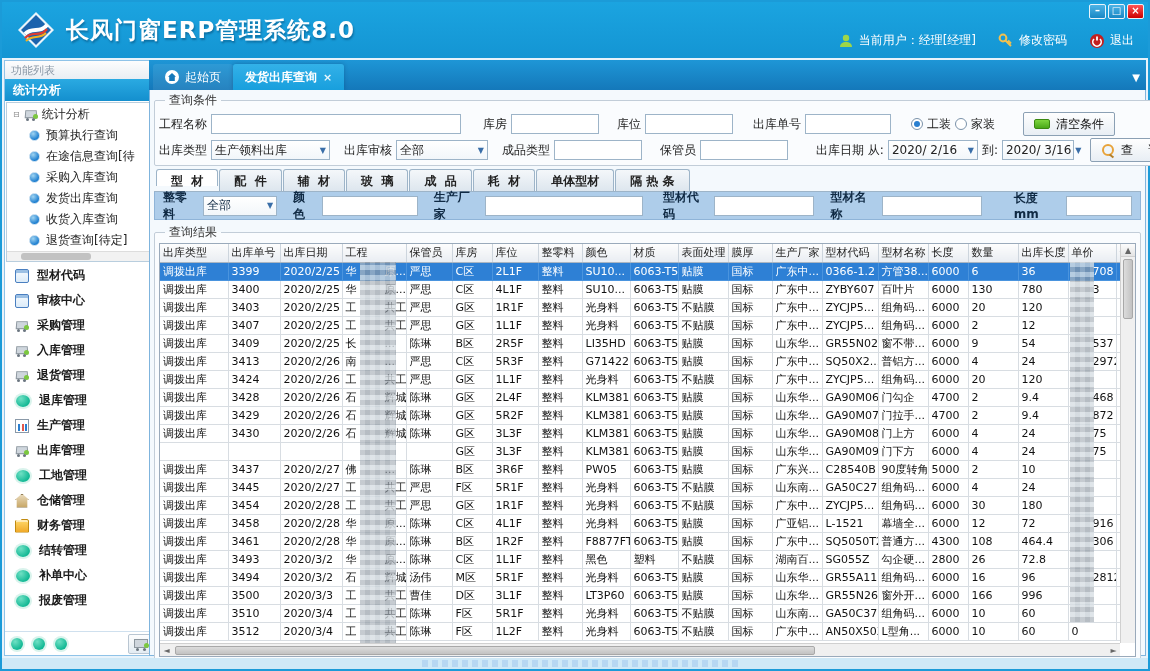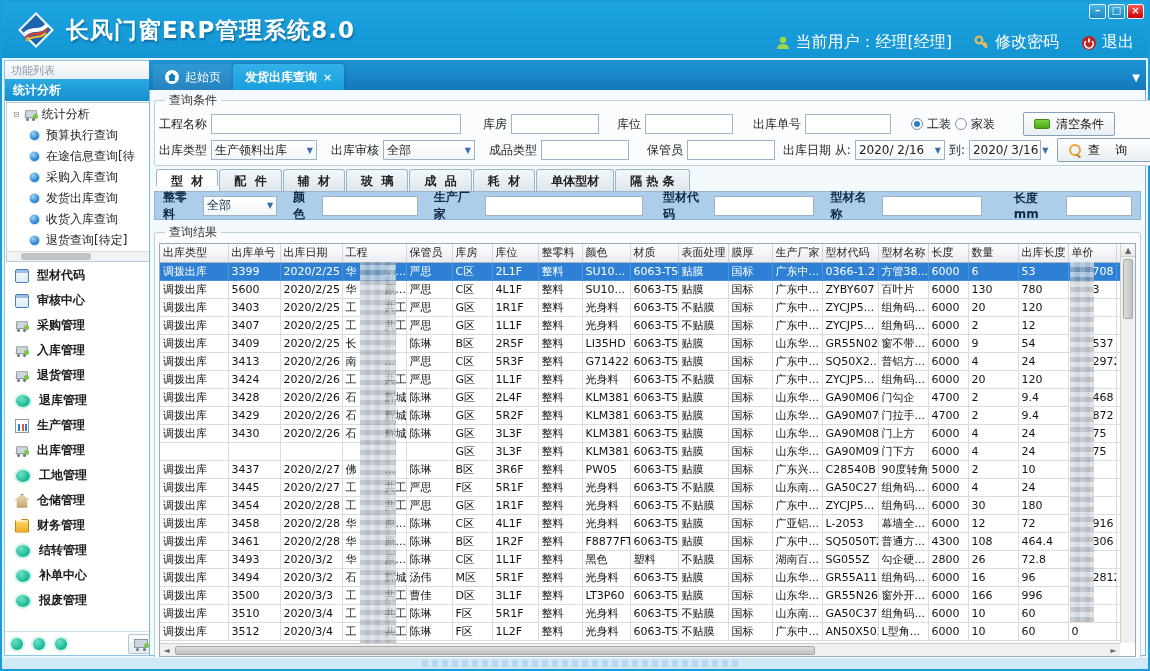--- a/index.html
+++ b/index.html
@@ -12,21 +12,21 @@
     background:linear-gradient(#1ba4e0,#1495d3); }
   .win-controls { position:absolute; top:2px; right:4px; display:flex; gap:2px; }
   .win-btn { width:17px; height:15px; border:1px solid #e8f4fb; border-radius:2px;
     background:linear-gradient(#4db4e6,#1887c4); color:#fff; font-size:10px; line-height:12px;
     text-align:center; cursor:pointer; font-weight:bold; }
   .win-btn.close { background:linear-gradient(#f55,#c00); }
   .logo-wrap { position:absolute; left:14px; top:8px; display:flex; align-items:center; gap:10px; }
   .app-title { color:#fff; font-size:23px; font-weight:bold; letter-spacing:1px;
     text-shadow:1px 2px 2px rgba(0,60,100,.45); }
   .user-area { position:absolute; right:14px; top:30px; display:flex; align-items:center; gap:8px;
-    color:#fff; font-size:16px; }
+    color:#fff; font-size:12px; }
   .user-area .seg { display:flex; align-items:center; gap:5px; cursor:pointer; margin-left:14px; }
 
   
   .sidebar { position:absolute; left:2px; top:58px; width:173px; bottom:13px; background:#fff;
     border:1px solid #8fc3e8; display:flex; flex-direction:column; }
   .func-header { height:18px; background:linear-gradient(#fdfdfd,#e9eef3); color:#8a98a6;
     font-size:11px; padding:2px 6px; display:flex; justify-content:space-between; align-items:center; }
   .section-header { height:22px; background:linear-gradient(#2aaae2,#148fce); color:#fff;
     font-size:12px; font-weight:bold; padding:0 8px; display:flex; justify-content:space-between; align-items:center; }
   .tree-box { height:160px; border:1px solid #b9cede; margin:1px; position:relative; overflow:hidden; background:#fff; }
@@ -343,34 +343,34 @@
             <span class="rdo"></span>
             <span>家装</span>
           </span>
           <button class="btn" style="margin-left:24px">
             <span class="ic-clear"></span>
             <span>清空条件</span>
           </button>
         </div>
         <div class="qrow">
           <label>出库类型</label>
-          <span class="dd" style="width:106px">
+          <span class="dd" style="width:119px">
             <span>生产领料出库</span>
               <span class="caret">▼</span>
           </span>
           <label style="margin-left:10px">出库审核</label>
           <span class="dd" style="width:92px">
             <span>全部</span>
               <span class="caret">▼</span>
           </span>
           <label style="margin-left:10px">成品类型</label>
           <input class="tb" style="width: 88px;">
           <label style="margin-left:14px">保管员</label>
           <input class="tb" style="width: 88px;">
-          <label style="margin-left:4px"><span>出库日期</span> <span>从:</span></label>
+          <label style="margin-left:24px"><span>出库日期</span> <span>从:</span></label>
           <span class="dd" style="width:90px">
             <span>2020/ 2/16</span>
               <span class="caret">▼</span>
           </span>
           <label>到:</label>
           <span class="dd" style="width:72px">
             <span>2020/ 3/16</span>
               <span class="caret">▼</span>
           </span>
           <button class="btn" style="margin-left:12px;width:96px;justify-content:flex-start">
@@ -471,27 +471,27 @@
                     <td>整料</td>
                     <td>SU10...</td>
                     <td>6063-T5</td>
                     <td>贴膜</td>
                     <td>国标</td>
                     <td>广东中...</td>
                     <td>0366-1.2</td>
                     <td>方管38...</td>
                     <td>6000</td>
                     <td>6</td>
-                    <td>53</td>
+                    <td>36</td>
                     <td class="pricecell blur">708</td>
                     <td>308</td>
                   </tr>
                   <tr>
                     <td>调拨出库</td>
-                    <td>5600</td>
+                    <td>3400</td>
                     <td>2020/2/25</td>
                     <td><span>华</span><span class="gap28"></span><span>原...</span></td>
                     <td>严思</td>
                     <td>C区</td>
                     <td>4L1F</td>
                     <td>整料</td>
                     <td>SU10...</td>
                     <td>6063-T5</td>
                     <td>贴膜</td>
                     <td>国标</td>
@@ -775,21 +775,21 @@
                     <td><span>华</span><span class="gap28"></span><span>原...</span></td>
                     <td>陈琳</td>
                     <td>C区</td>
                     <td>4L1F</td>
                     <td>整料</td>
                     <td>光身料</td>
                     <td>6063-T5</td>
                     <td>贴膜</td>
                     <td>国标</td>
                     <td>广亚铝...</td>
-                    <td>L-2053</td>
+                    <td>L-1521</td>
                     <td>幕墙全...</td>
                     <td>6000</td>
                     <td>12</td>
                     <td>72</td>
                     <td class="pricecell blur">916</td>
                     <td>123</td>
                   </tr>
                   <tr>
                     <td>调拨出库</td>
                     <td>3461</td>

